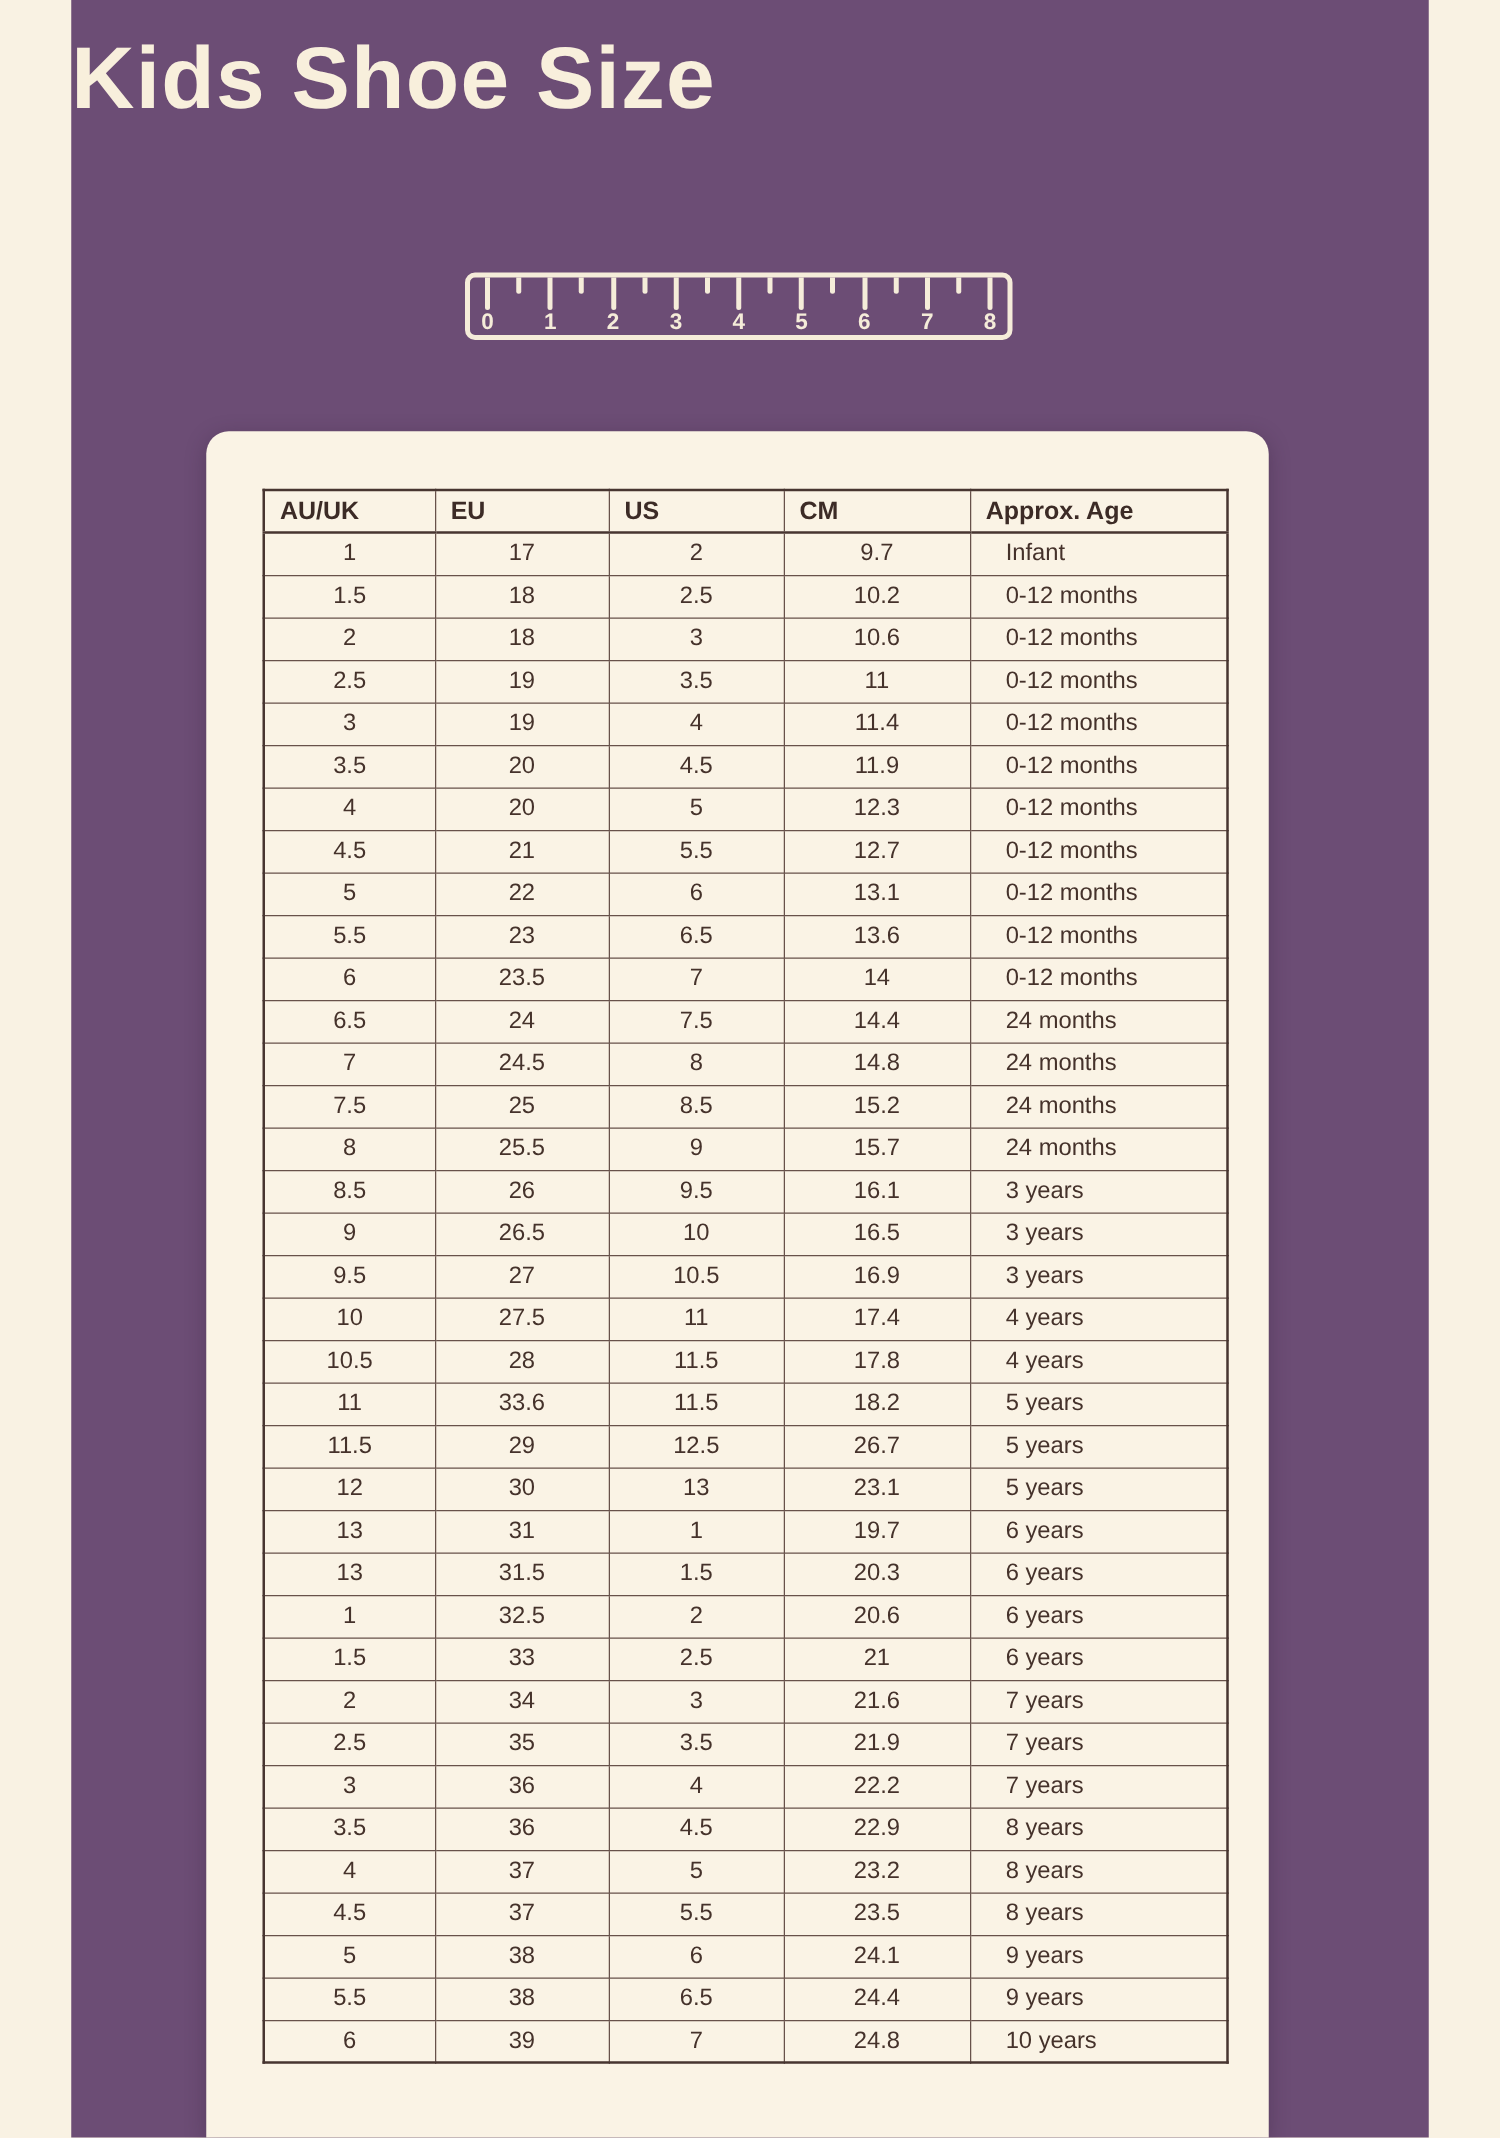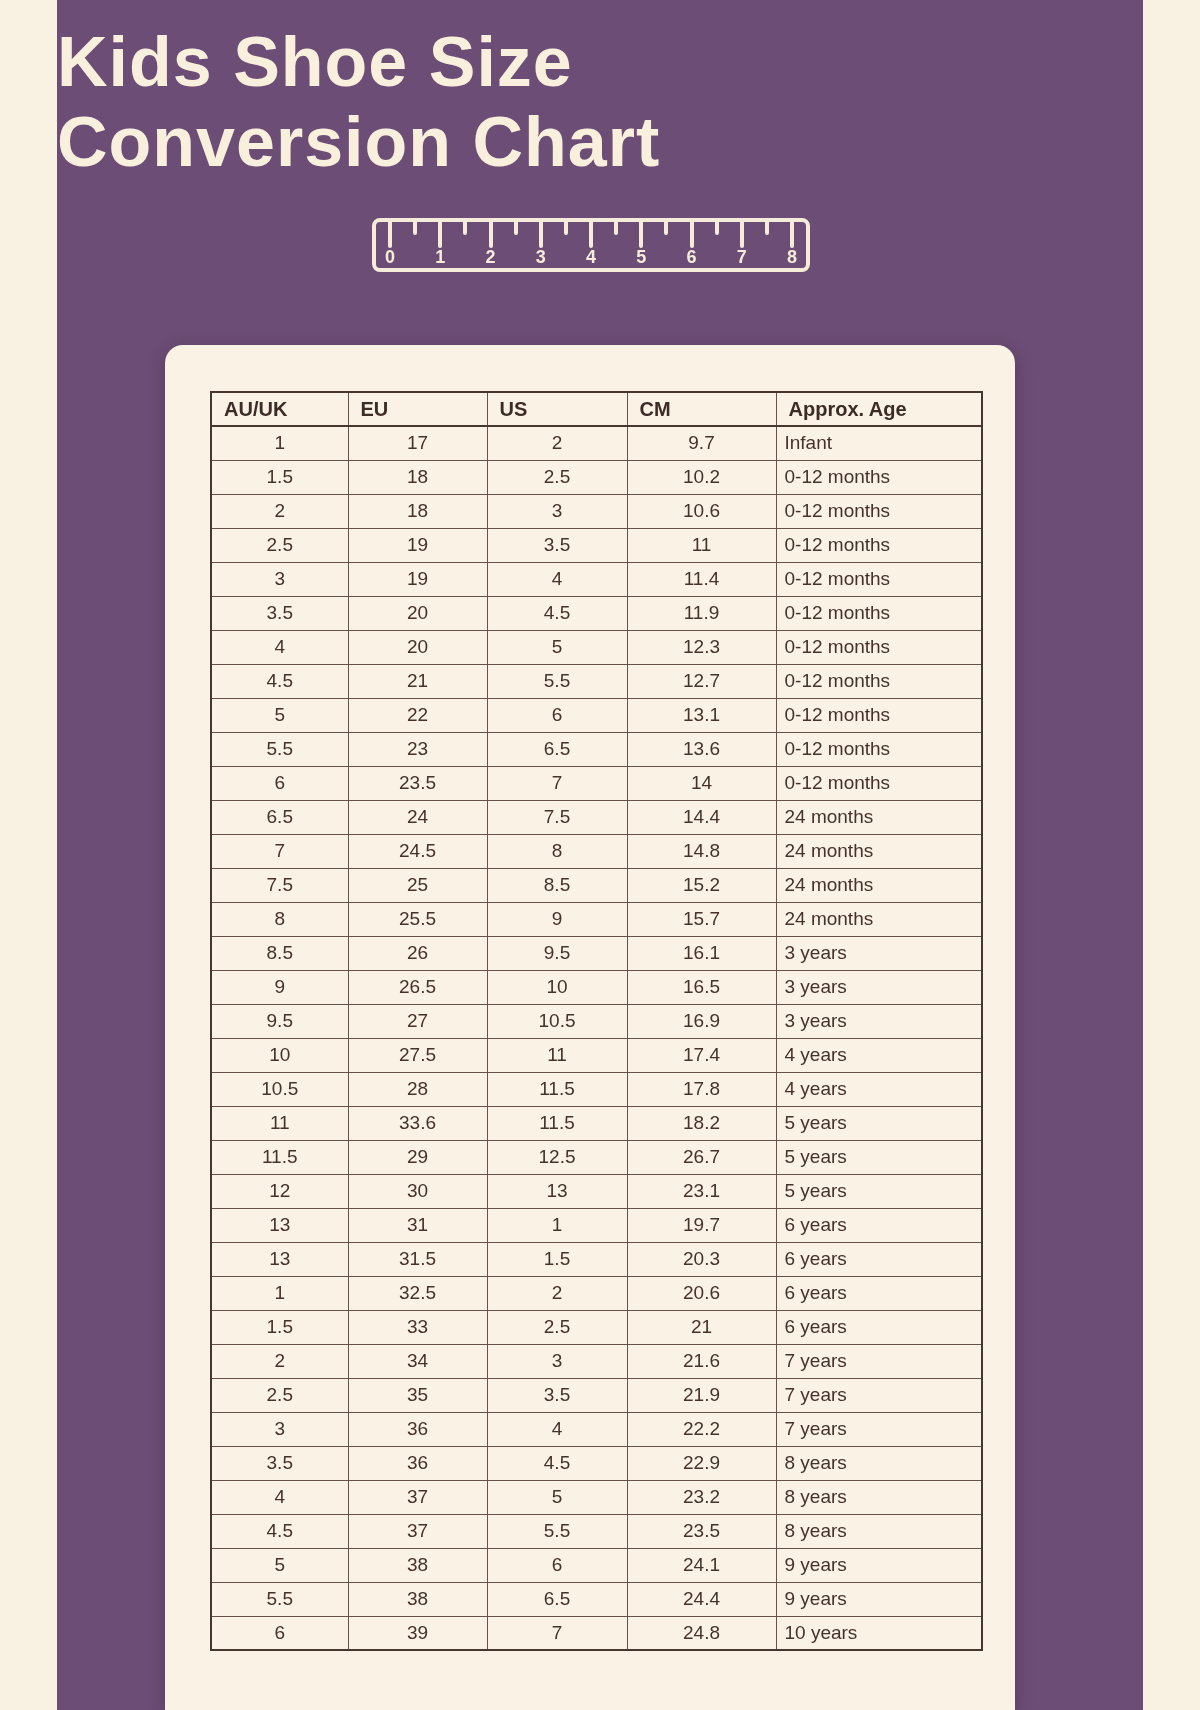--- a/index.html
+++ b/index.html
@@ -100,29 +100,29 @@
     font-size: 20px;
     font-weight: bold;
     text-align: left;
     padding-left: 12px;
     color: #3c2b26;
     border-bottom: 2px solid #473530;
   }
   table.conv td { text-align: center; }
   table.conv td.age-col {
     text-align: left;
-    padding-left: 8px;
+    padding-left: 28px;
   }
 </style>
 </head>
 <body>
 
 <div class="purple-panel">
 
-  <h1 class="title"><span>Kids Shoe Size</span><br><span>Conversion Chart</span></h1>
+  <h1 class="title"><span>Kids Shoe Size</span><br></h1>
 
   <div class="ruler">
 
   <div class="tick long" style="left: 14px;"></div>
       <div class="tick short" style="left: 39.125px;"></div>
       <div class="tick long" style="left: 64.25px;"></div>
       <div class="tick short" style="left: 89.375px;"></div>
       <div class="tick long" style="left: 114.5px;"></div>
       <div class="tick short" style="left: 139.625px;"></div>
       <div class="tick long" style="left: 164.75px;"></div>

